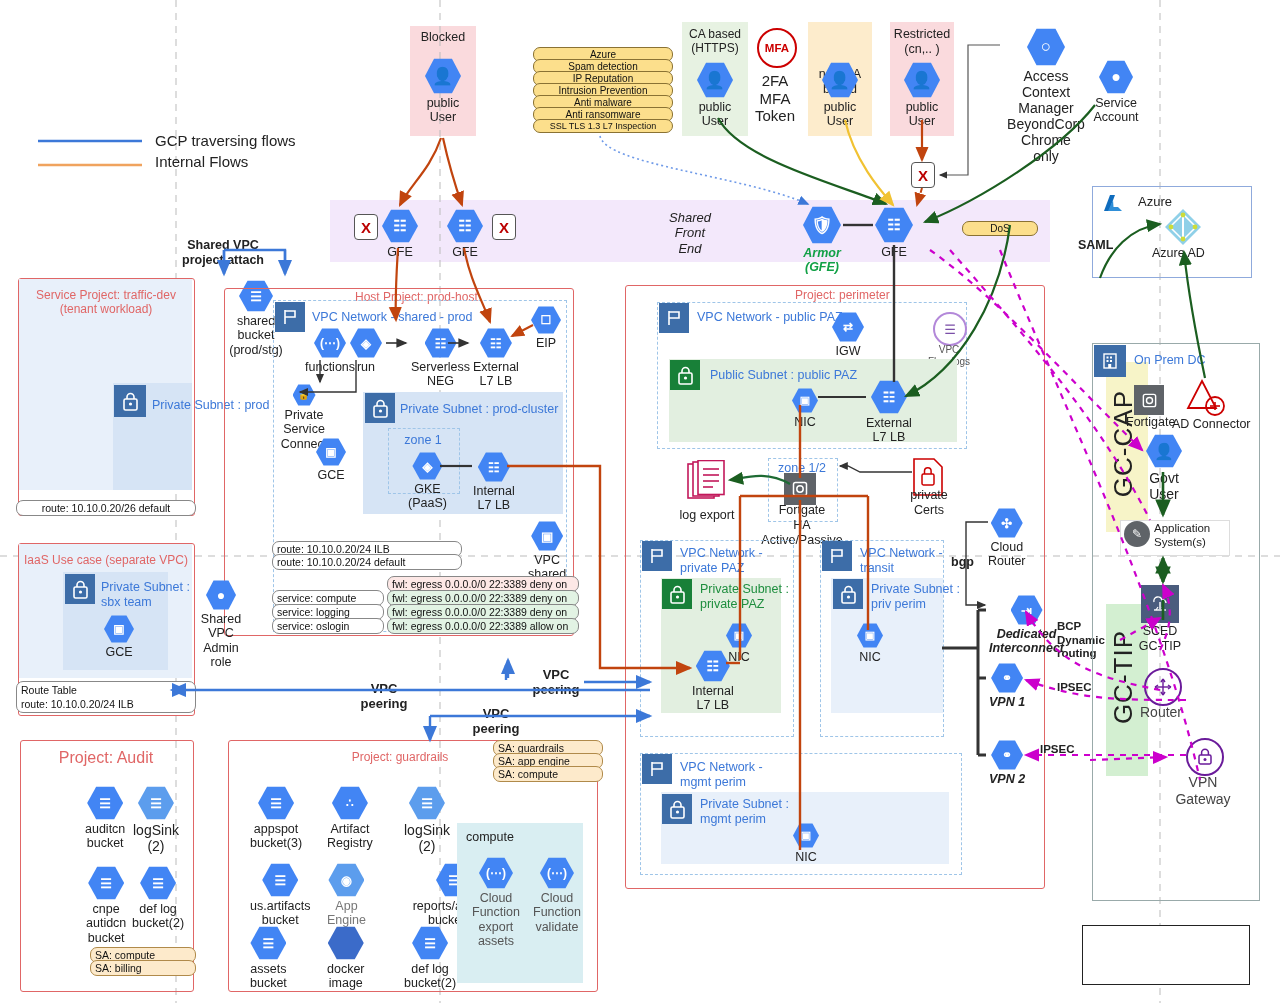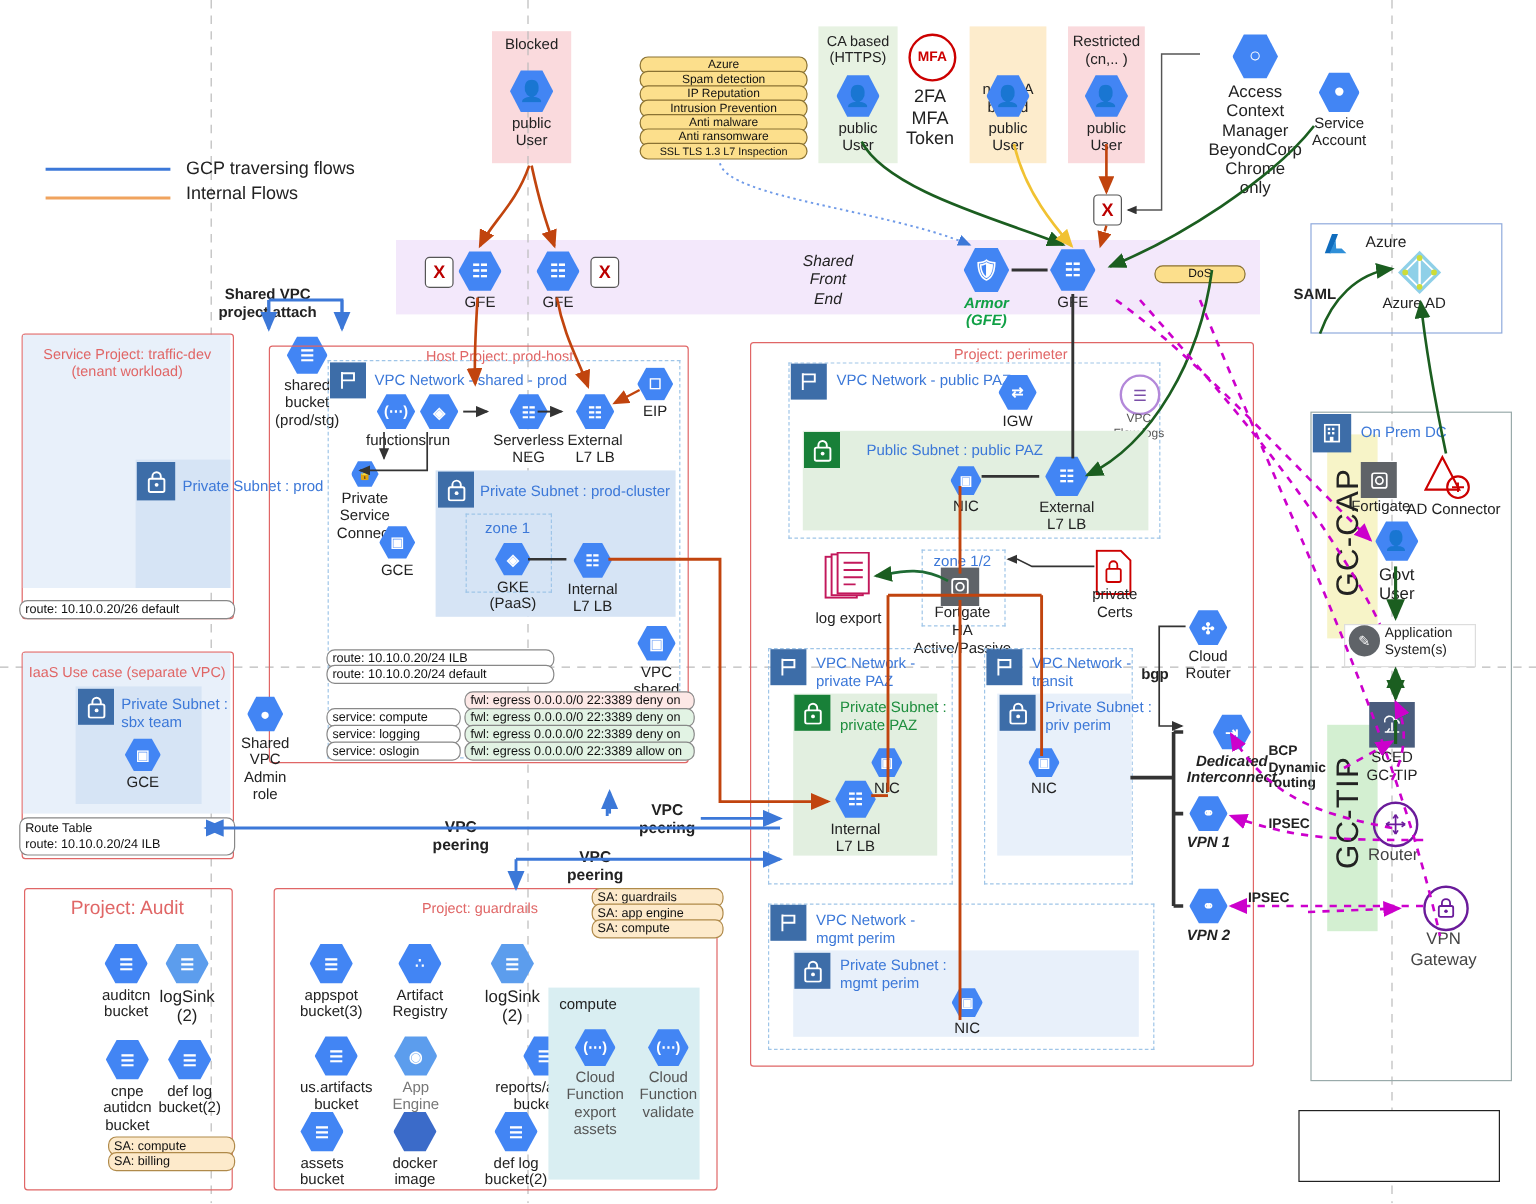--- a/index.html
+++ b/index.html
@@ -220,21 +220,21 @@
   <div class="txt ctr red-lbl" style="left:22px;top:288px;width:168px;font-size:12px;">Service Project: traffic-dev (tenant workload)</div>
   <div class="abs fill-blue2" style="left:113px;top:383px;width:79px;height:107px;"></div>
   <div class="sqico" style="left:114px;top:385px;width:32px;height:32px;">
     <svg width="17" height="19" viewBox="0 0 17 19">
         <rect x="2" y="7" width="13" height="11" rx="1.5" fill="none" stroke="#fff" stroke-width="1.6"></rect>
         <path d="M5 7 V5 a3.5 3.5 0 0 1 7 0 V7" fill="none" stroke="#fff" stroke-width="1.6"></path>
         <circle cx="8.5" cy="12" r="1.6" fill="#fff"></circle>
       </svg>
   </div>
   <div class="txt blue-lbl" style="left:152px;top:398px;">Private Subnet : prod</div>
-  <div class="pill" style="left:16px;top:500px;width:170px;">route: 10.10.0.20/26 default</div>
+  <div class="pill" style="left:16px;top:500px;width:170px;text-align:center;">route: 10.10.0.20/26 default</div>
 
   <div class="hex-wrap" style="left:225px;top:280px;">
     <div class="hex" style="width:34px;height:32px;">
         <div class="gl" style="font-size:13px;">☰</div>
       </div>
     <div class="hex-lbl" style="width:62px;">shared
 bucket
 (prod/stg)</div>
   </div>
 
@@ -405,21 +405,21 @@
 Flow logs</div>
 
   <div class="abs fill-green" style="left:669px;top:359px;width:288px;height:83px;"></div>
   <div class="sqico grn" style="left:670px;top:360px;width:30px;height:30px;">
     <svg width="17" height="19" viewBox="0 0 17 19">
         <rect x="2" y="7" width="13" height="11" rx="1.5" fill="none" stroke="#fff" stroke-width="1.6"></rect>
         <path d="M5 7 V5 a3.5 3.5 0 0 1 7 0 V7" fill="none" stroke="#fff" stroke-width="1.6"></path>
         <circle cx="8.5" cy="12" r="1.6" fill="#fff"></circle>
       </svg>
   </div>
-  <div class="txt blue-lbl" style="left:710px;top:368px;margin-left:12px;">Public Subnet :  public PAZ</div>
+  <div class="txt blue-lbl" style="left:710px;top:368px;">Public Subnet :  public PAZ</div>
   <div class="hex-wrap" style="left:792px;top:388px;">
     <div class="hex" style="width:26px;height:25px;">
         <div class="gl" style="font-size:11px;">▣</div>
       </div>
     <div class="hex-lbl">NIC</div>
   </div>
   <div class="hex-wrap" style="left:866px;top:380px;">
     <div class="hex" style="width:36px;height:34px;">
         <div class="gl" style="font-size:14px;">☷</div>
       </div>

